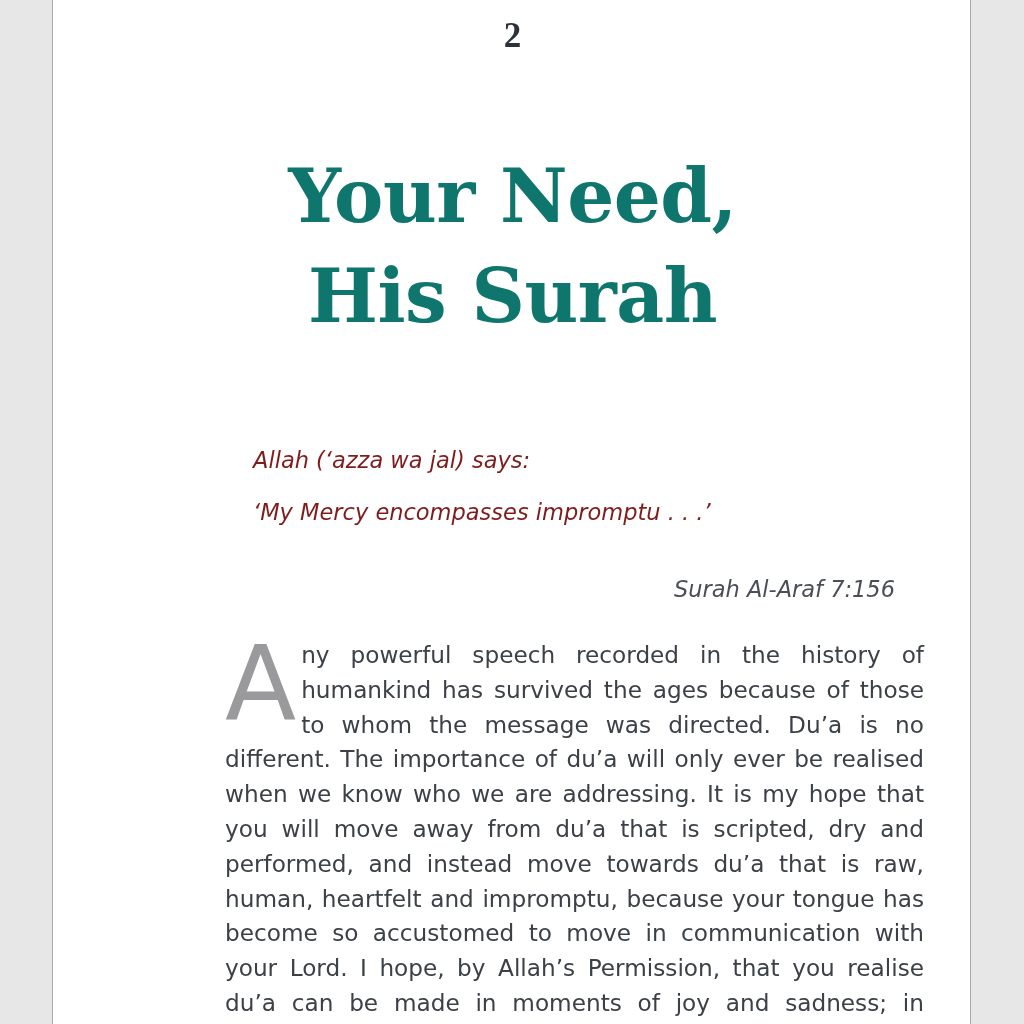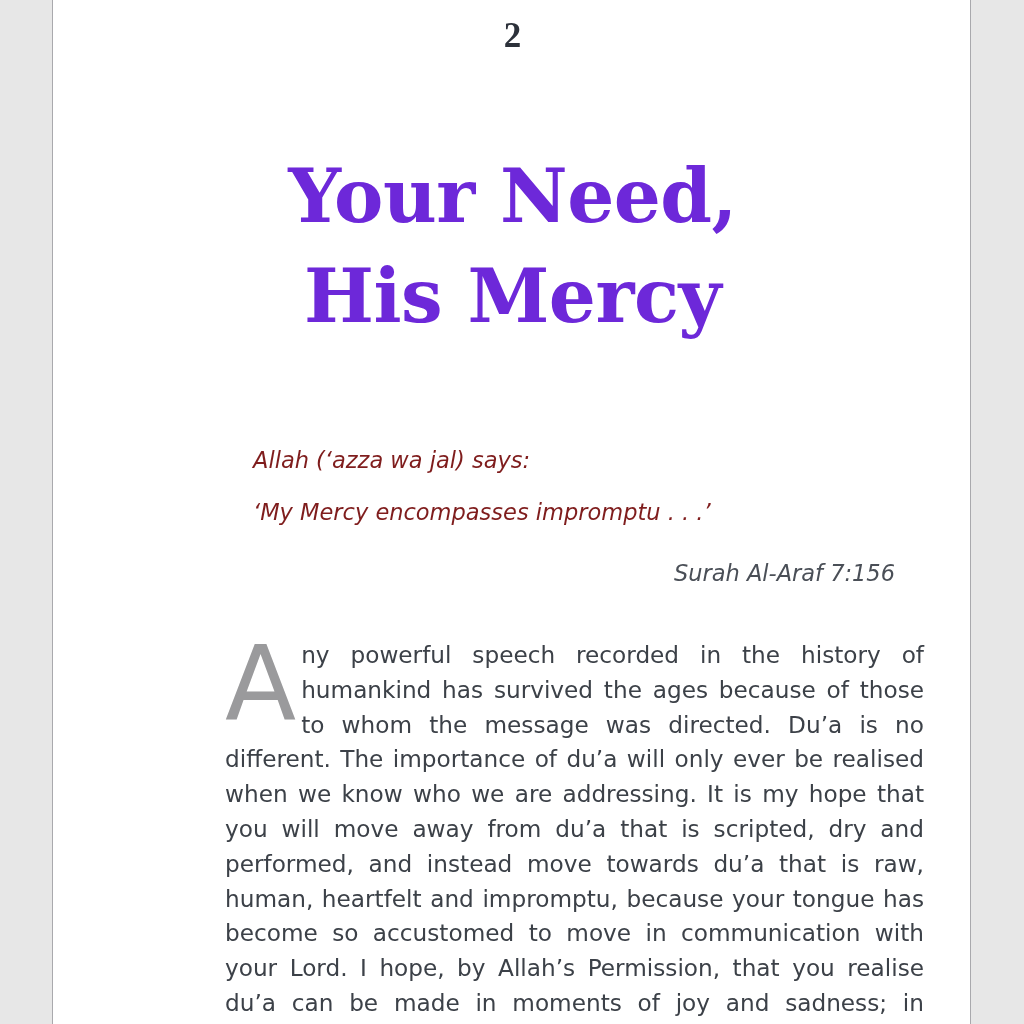--- a/index.html
+++ b/index.html
@@ -52,21 +52,21 @@
 
   
   .chapter-title {
     position: absolute;
     left: 0;
     top: 152px;
     width: 919px;
     text-align: center;
     font-family: "DejaVu Serif", "Liberation Serif", serif;
     font-weight: 700;
-    color: #6d28d9;
+    color: #0f766e;
     font-size: 74px;
     line-height: 100px;
     letter-spacing: -0.5px;
   }
   .chapter-title .title-line {
     display: block;
     white-space: nowrap;
   }
 
   
@@ -83,21 +83,21 @@
     color: #7f1d1d;
     line-height: 52px;
     white-space: nowrap;
   }
   .epigraph .quote-source {
     font-family: "DejaVu Sans", "Liberation Sans", sans-serif;
     font-style: italic;
     font-size: 22.5px;
     color: #4a4f57;
     text-align: right;
-    margin-top: 22px;
+    margin-top: 38px;
     white-space: nowrap;
   }
 
   
   .body-copy {
     position: absolute;
     left: 172px;
     top: 644px;
     width: 699px;
     font-family: "DejaVu Sans", "Liberation Sans", sans-serif;
@@ -124,21 +124,21 @@
 </head>
 <body>
 
 <div id="page-viewport">
   <div id="page-sheet">
 
     <div class="chapter-number">2</div>
 
     <div class="chapter-title">
       <span class="title-line">Your Need,</span>
-      <span class="title-line">His Mercy</span>
+      <span class="title-line">His Surah</span>
     </div>
 
     <div class="epigraph">
       <div class="quote-line">Allah (‘azza wa jal) says:</div>
       <div class="quote-line">‘My Mercy encompasses impromptu . . .’</div>
       <div class="quote-source">Surah Al-Araf 7:156</div>
     </div>
 
     <div class="body-copy">
       <span class="drop-cap">A</span>

